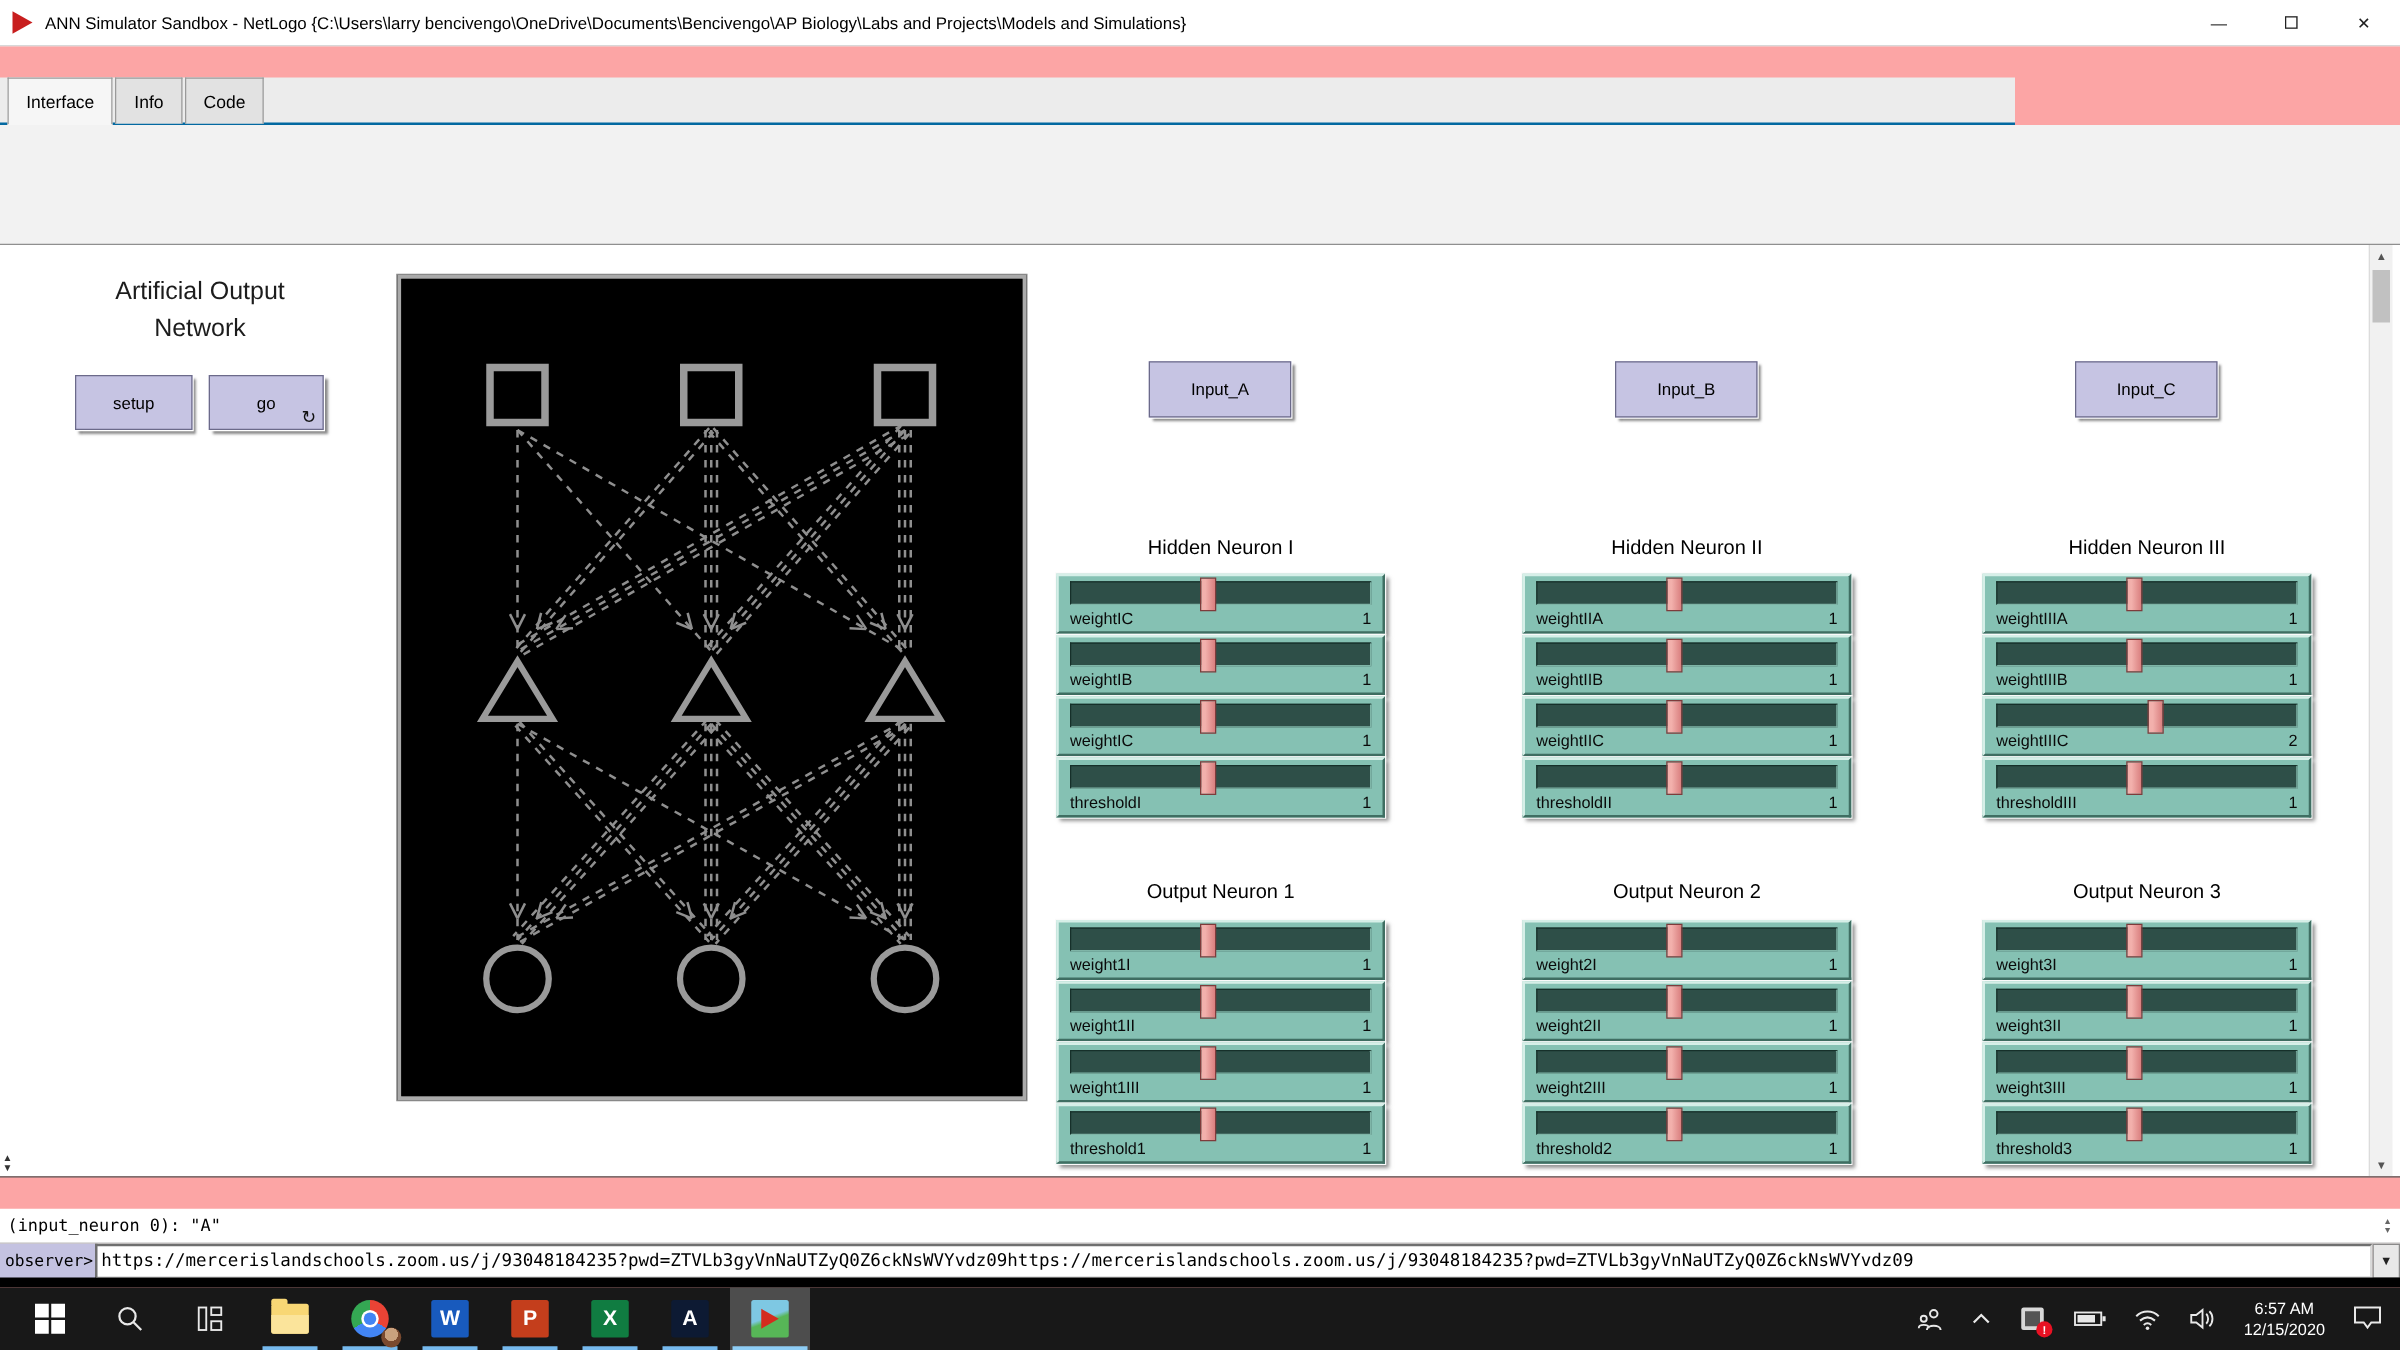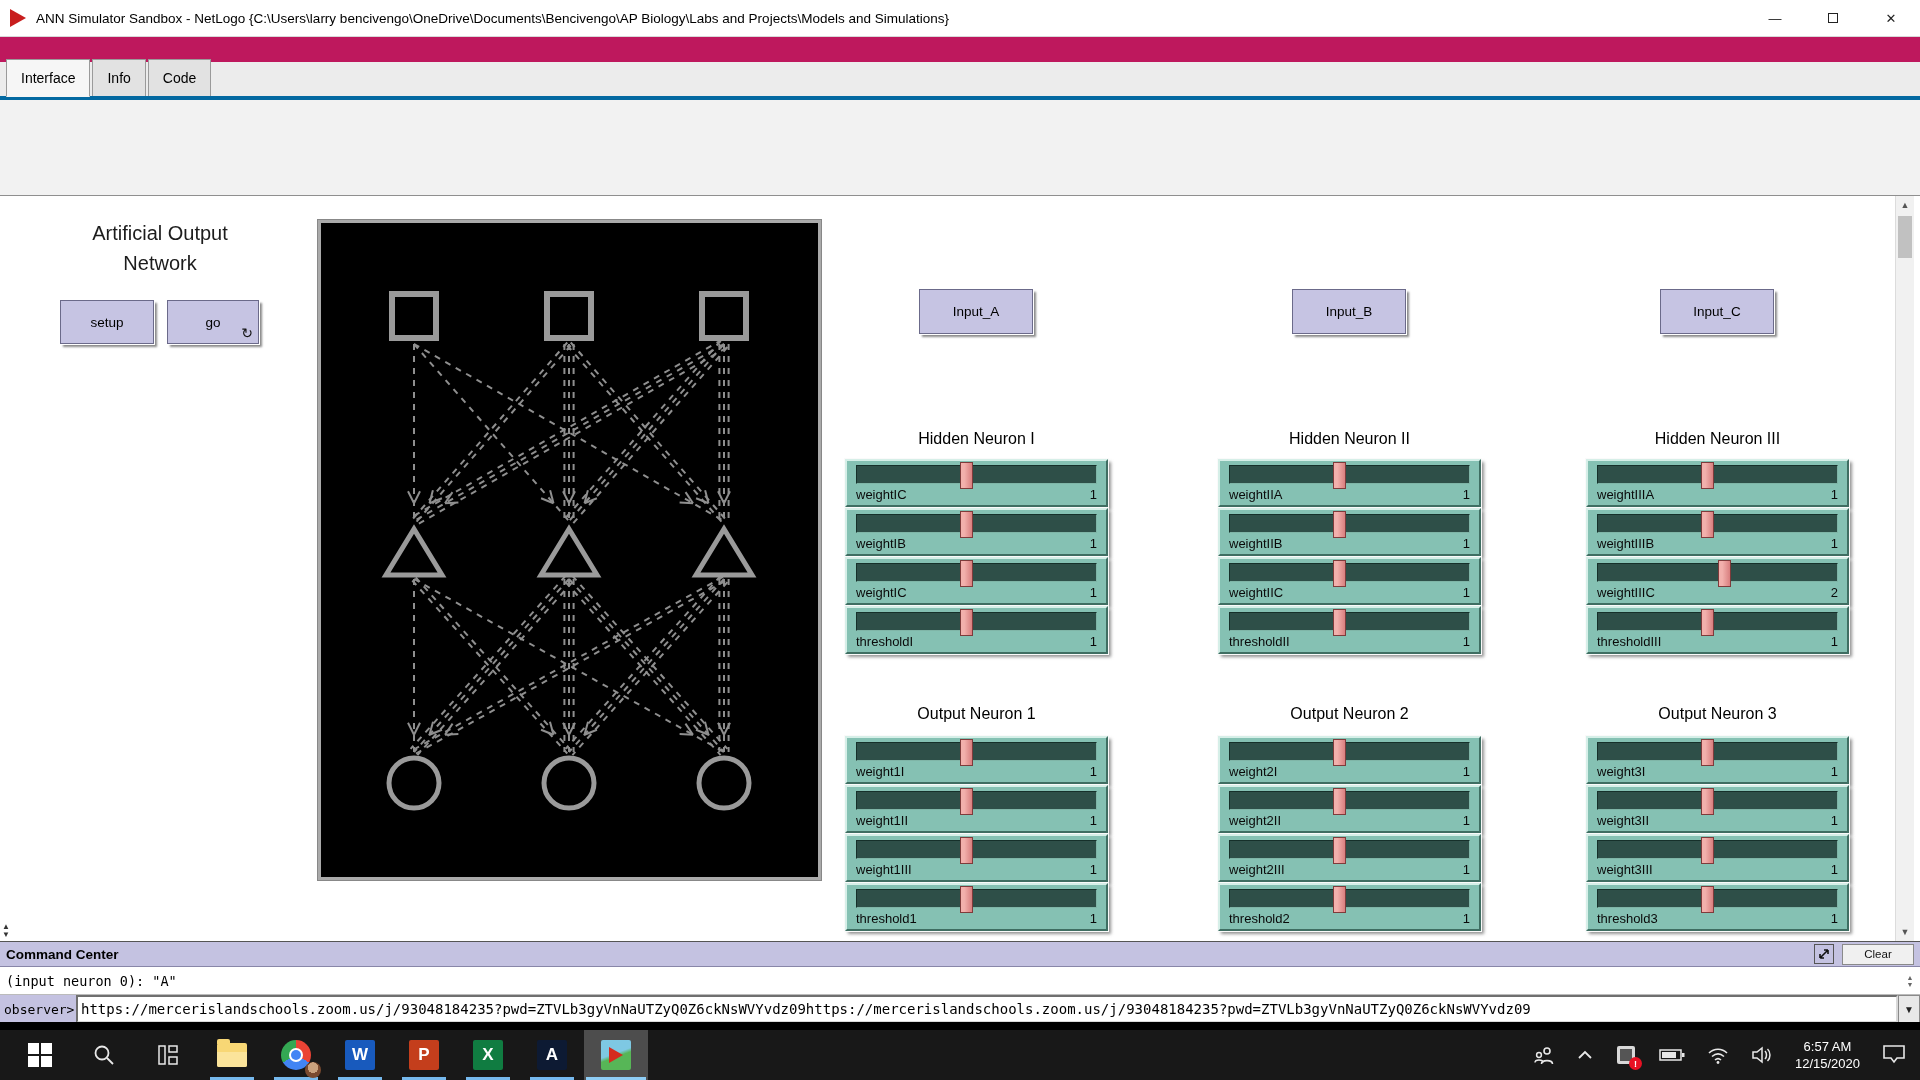--- a/index.html
+++ b/index.html
@@ -1,36 +1,36 @@
 <!DOCTYPE html>
 <html><head>
 <meta charset="utf-8">
 <style>
   html,body{margin:0;padding:0;background:#000;}
   #screen{position:relative;width:1920px;height:1080px;overflow:hidden;
-          font-family:"Liberation Sans",sans-serif;background:#be185d;-webkit-font-smoothing:antialiased;}
+          font-family:"Liberation Sans",sans-serif;background:#fca5a5;-webkit-font-smoothing:antialiased;}
   
   .titlebar{position:absolute;left:0;top:0;width:1920px;height:36px;background:#fff;
             border-bottom:1px solid #d8d8d8;display:flex;align-items:center;}
   .nl-logo{width:0;height:0;border-top:9px solid transparent;border-bottom:9px solid transparent;
            border-left:16px solid #c81e1e;margin:0 10px 0 10px;}
   .title-text{font-size:13.5px;color:#000;white-space:nowrap;overflow:hidden;flex:1;}
   .win-btns{display:flex;height:36px;}
   .win-btn{width:58px;height:36px;display:flex;align-items:center;justify-content:center;
            color:#222;font-size:13px;}
   .restore-box{position:relative;width:10px;height:10px;}
   .restore-box span.b1{position:absolute;right:0;top:0;width:8px;height:8px;border:1px solid #222;background:#fff;}
   .restore-box span.b2{position:absolute;left:0;bottom:0;width:8px;height:8px;border:1px solid #222;background:#fff;}
   
   .menubar{position:absolute;left:0;top:36px;width:1920px;height:26px;background:#fff;
            border-bottom:1px solid #e0e0e0;display:flex;align-items:center;padding-left:8px;box-sizing:border-box;}
   .menu-item{font-size:14px;color:#000;padding:0 9px;height:26px;display:flex;align-items:center;}
   
-  .tabbar{position:absolute;left:0;top:62px;width:1920px;height:38px;background:#ececec;
-          border-bottom:4px solid #0369a1;box-sizing:border-box;display:flex;align-items:flex-end;padding-left:6px;}
+  .tabbar{position:absolute;left:0;top:62px;width:1612px;height:38px;background:#ececec;
+          border-bottom:2px solid #0369a1;box-sizing:border-box;display:flex;align-items:flex-start;padding-left:6px;}
   .tab{height:37px;display:flex;align-items:center;padding:0 14px;font-size:14px;color:#000;
        border:1px solid #9a9a9a;border-bottom:none;background:#e2e2e2;margin-right:2px;box-sizing:border-box;}
   .tab.active{background:#f6f6f6;height:38px;margin-bottom:-1px;border-bottom:1px solid #f6f6f6;z-index:2;}
   
   .toolbar{position:absolute;left:0;top:100px;width:1920px;height:96px;background:#f2f2f2;
            border-bottom:1px solid #8f8f8f;box-sizing:border-box;}
   .tool-btn{position:absolute;display:flex;flex-direction:column;align-items:center;gap:3px;}
   .tool-btn .lbl{font-size:13px;}
   .lbl-dim{color:#9a9a9a;} .lbl-dark{color:#111;}
   .plus-glyph{color:#1d7a1d;font-size:30px;font-weight:bold;line-height:22px;height:24px;}
@@ -462,29 +462,20 @@
 
     <div class="vscroll">
       <div class="vs-btn" style="top:0;">▲</div>
       <div class="vs-thumb"></div>
       <div class="vs-btn" style="bottom:0;">▼</div>
     </div>
     <div class="corner-arrows">▲<br>▼</div>
   </div>
 
   <div class="command">
-    <div class="cc-header">
-      <span class="cc-title">Command Center</span>
-      <span class="cc-expand">
-        <svg width="12" height="12" viewBox="0 0 12 12">
-          <path d="M2 10 L10 2 M2 10 L2 6 M2 10 L6 10 M10 2 L6 2 M10 2 L10 6" stroke="#111" stroke-width="1.6" fill="none"></path>
-        </svg>
-      </span>
-      <span class="cc-clear">Clear</span>
-    </div>
     <div class="cc-output">
       <span class="cc-output-text">(input_neuron 0): "A"</span>
       <span class="cc-mini-scroll">▲<br>▼</span>
     </div>
     <div class="cc-input-row">
       <span class="cc-prompt">observer&gt;</span>
       <span class="cc-input">
         <span class="cc-input-text">https://mercerislandschools.zoom.us/j/93048184235?pwd=ZTVLb3gyVnNaUTZyQ0Z6ckNsWVYvdz09https://mercerislandschools.zoom.us/j/93048184235?pwd=ZTVLb3gyVnNaUTZyQ0Z6ckNsWVYvdz09</span>
       </span>
       <span class="cc-drop">▼</span>

